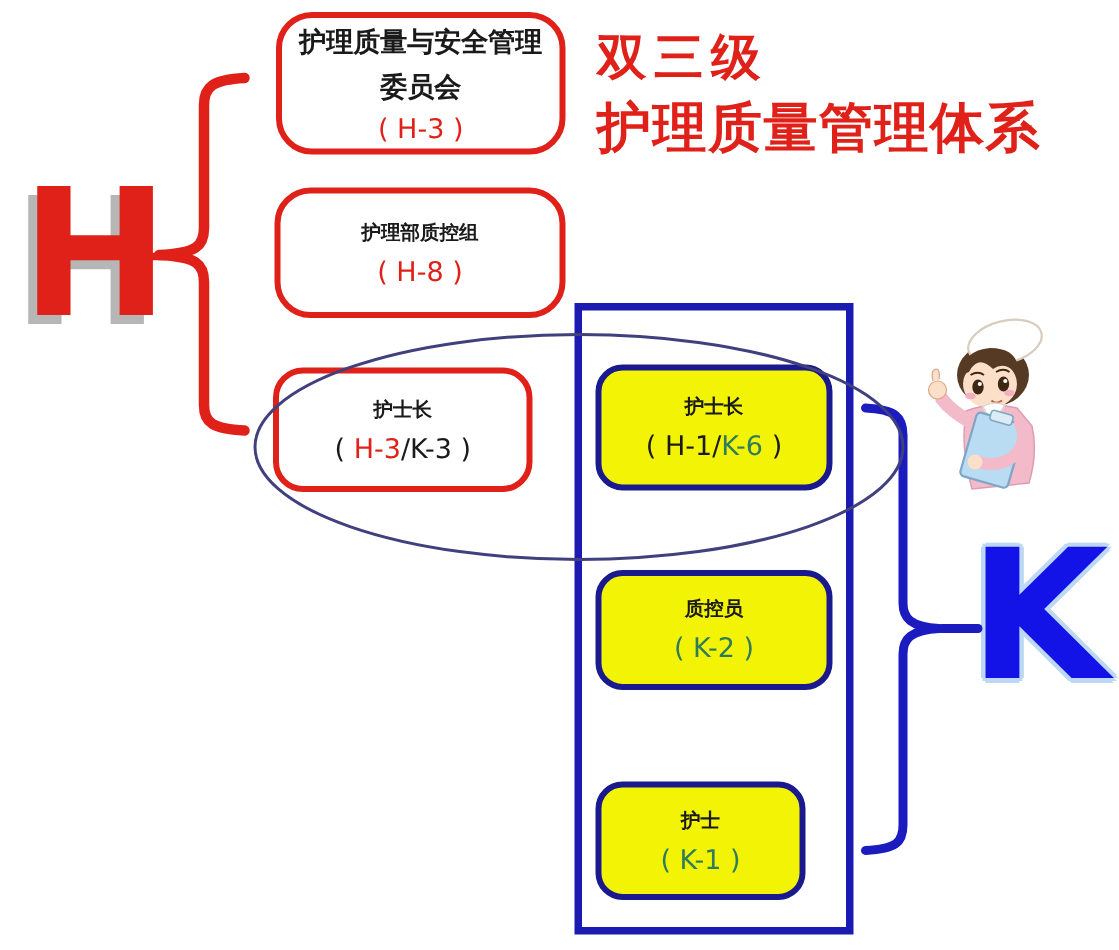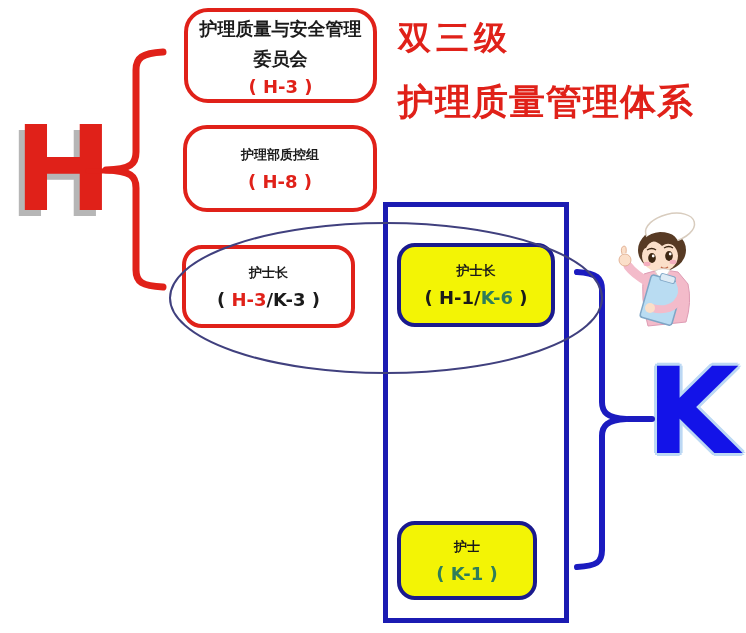--- a/index.html
+++ b/index.html
@@ -14,37 +14,37 @@
   }
   .big-k{
     position:absolute;left:646px;top:352px;font-size:120px;line-height:1;font-weight:800;
     color:var(--k-blue);
     text-shadow:-3px 0 var(--k-halo),3px 0 var(--k-halo),0 -3px var(--k-halo),0 3px var(--k-halo),
                 -2px -2px var(--k-halo),2px -2px var(--k-halo),-2px 2px var(--k-halo),2px 2px var(--k-halo);
   }
   
   .title{position:absolute;left:398px;top:16px;width:348px;color:var(--red);}
   .title-l1{font-size:33px;font-weight:800;letter-spacing:5px;}
-  .title-l2{font-size:36px;font-weight:800;margin-top:17px;letter-spacing:1px;}
+  .title-l2{font-size:36px;font-weight:800;letter-spacing:1px;}
   
   .box{
     position:absolute;box-sizing:border-box;display:flex;flex-direction:column;
     align-items:center;justify-content:center;text-align:center;background:#fff;z-index:2;
   }
   .red-box{border:4px solid var(--red);border-radius:24px;}
   .yellow-box{border:4px solid var(--navy);border-radius:18px;background:var(--yellow);}
   .box-h3{left:184px;top:8px;width:193px;height:95px;}
   .box-h2{left:183px;top:125px;width:194px;height:87px;}
   .box-h1{left:182px;top:245px;width:173px;height:83px;border-radius:20px;}
   .box-k3{left:397px;top:243px;width:158px;height:84px;}
   .box-k2{left:397px;top:380px;width:158px;height:80px;}
   .box-k1{left:397px;top:521px;width:140px;height:79px;}
   .box-line{font-size:18px;font-weight:700;color:var(--text-black);line-height:1.65;}
   .box-name{font-size:13px;font-weight:700;color:var(--text-black);}
-  .box-code{font-size:18px;font-weight:700;margin-top:7px;white-space:nowrap;}
+  .box-code{font-size:18px;font-weight:400;margin-top:7px;white-space:nowrap;}
   .c-red{color:var(--red);} .c-green{color:var(--green);} .c-black{color:var(--text-black);}
   
   .k-rect{
     position:absolute;left:383px;top:202px;width:186px;height:421px;box-sizing:border-box;
     border:5px solid var(--rect-blue);background:transparent;z-index:1;
   }
   
   .overlay{position:absolute;left:0;top:0;z-index:3;pointer-events:none;}
   .brace-red{stroke:var(--red);stroke-width:7;fill:none;stroke-linecap:round;stroke-linejoin:round;}
   .line-red{stroke:var(--red);stroke-width:5;stroke-linecap:round;}
@@ -83,20 +83,24 @@
   <div class="box red-box box-h1">
     <div class="box-name">护士长</div>
     <div class="box-code"><span class="c-black">( </span><span class="c-red">H-3</span><span class="c-black">/K-3 )</span></div>
   </div>
 
   <div class="box yellow-box box-k3">
     <div class="box-name">护士长</div>
     <div class="box-code"><span class="c-black">( </span><span class="c-black">H-1/</span><span class="c-green">K-6</span><span class="c-black"> )</span></div>
   </div>
 
+  <div class="box yellow-box box-k2">
+    <div class="box-name">质控员</div>
+    <div class="box-code c-green">( K-2 )</div>
+  </div>
 
   <div class="box yellow-box box-k1">
     <div class="box-name">护士</div>
     <div class="box-code c-green">( K-1 )</div>
   </div>
 
   <svg class="overlay" width="746" height="633" viewBox="0 0 746 633">
     <path class="brace-red" d="M163,52 C142,53 136,58 136,70 L136,152 C136,164 131,169 106,170 C131,171 136,176 136,188 L136,270 C136,282 142,286 163,287"></path>
     <line class="line-red" x1="88" y1="171" x2="110" y2="171"></line>
     <path class="brace-blue" d="M577,272 C597,273 602,278 602,290 L602,402 C602,412 607,418 626,419 C607,420 602,426 602,436 L602,550 C602,562 597,566 577,567"></path>

